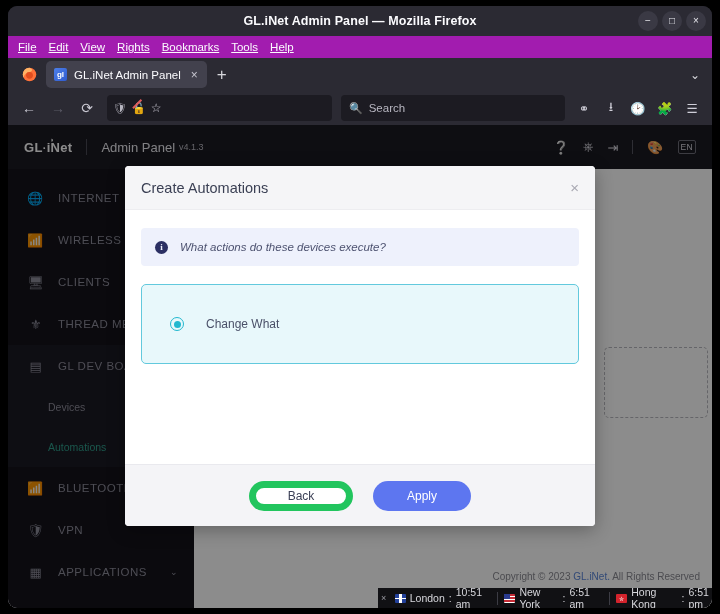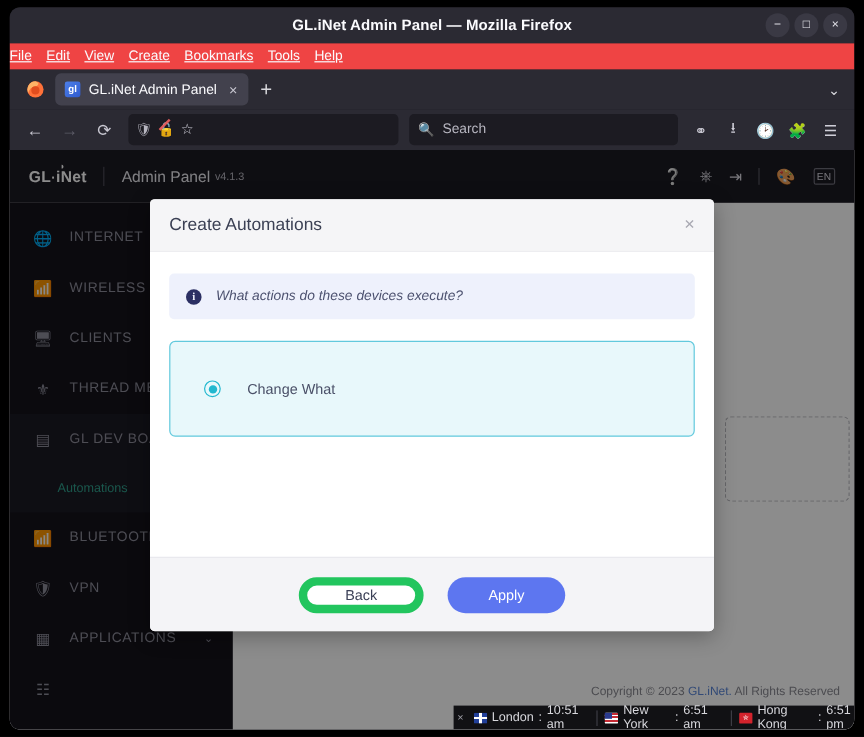--- a/index.html
+++ b/index.html
@@ -46,23 +46,24 @@
     background: #3a3944;
     color: #e6e6ec;
     font-size: 10px;
     display: flex; align-items: center; justify-content: center;
     line-height: 1;
   }
 
   
   .menubar {
     height: 22px;
-    background: #ef4444;
+    background: #a21caf;
     display: flex;
     align-items: center;
+    padding-left: 10px;
     gap: 12px;
     flex: none;
   }
   .menu-item {
     font-size: 11.5px;
     color: #fbfbfe;
   }
   .menu-item u { text-decoration: underline; }
 
   
@@ -348,21 +349,21 @@
       <div class="win-btn">−</div>
       <div class="win-btn">□</div>
       <div class="win-btn">×</div>
     </div>
   </div>
 
   <div class="menubar">
     <div class="menu-item"><u>File</u></div>
     <div class="menu-item"><u>Edit</u></div>
     <div class="menu-item"><u>View</u></div>
-    <div class="menu-item"><u>Create</u></div>
+    <div class="menu-item"><u>Rights</u></div>
     <div class="menu-item"><u>Bookmarks</u></div>
     <div class="menu-item"><u>Tools</u></div>
     <div class="menu-item"><u>Help</u></div>
   </div>
 
   <div class="tabbar">
     <div class="ff-logo">
       <svg width="17" height="17" viewBox="0 0 20 20">
           <circle cx="10" cy="10" r="8" fill="#ff7139"></circle>
           <path d="M10 2a8 8 0 0 0-7 11.5c1-4 3.5-6 7-6.5 2-.3 3-1.5 3-3A8 8 0 0 0 10 2z" fill="#ffb366"></path>
@@ -440,20 +441,21 @@
       </div>
       <div class="nav-row">
         <span class="ico">⚜</span>
         <span>THREAD MESH</span>
       </div>
       <div class="nav-group">
         <div class="nav-row">
           <span class="ico">▤</span>
           <span>GL DEV BOARD</span>
         </div>
+        <div class="sub-row">Devices</div>
         <div class="sub-row active">Automations</div>
       </div>
       <div class="nav-row">
         <span class="ico">📶</span>
         <span>BLUETOOTH</span>
       </div>
       <div class="nav-row">
         <span class="ico">🛡</span>
         <span>VPN</span>
       </div>

